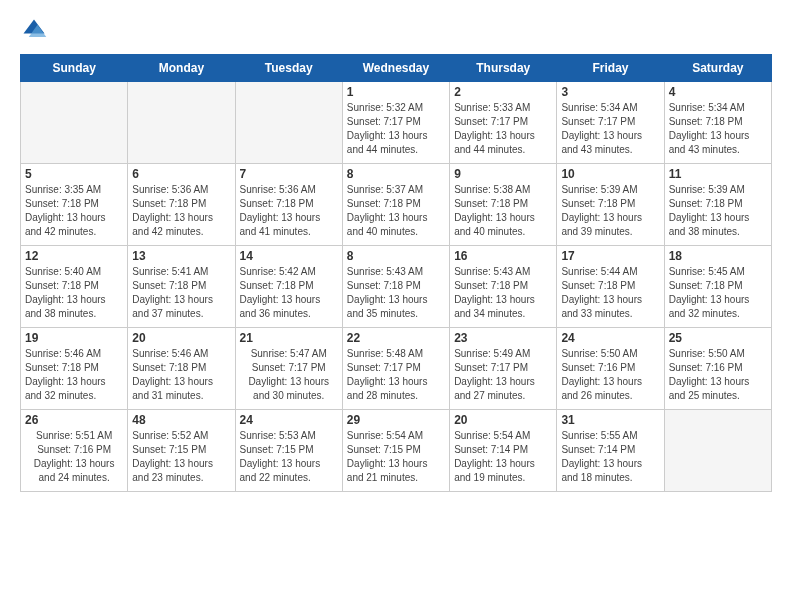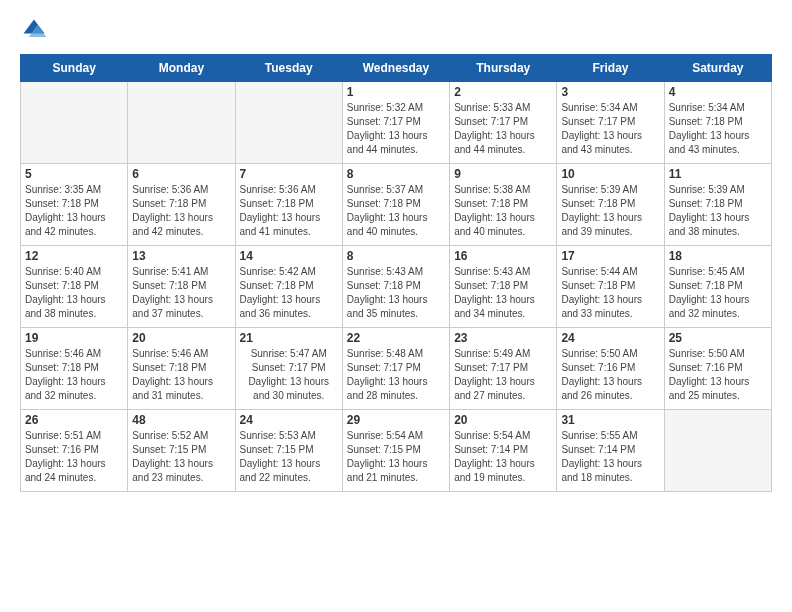--- a/index.html
+++ b/index.html
@@ -316,21 +316,21 @@
             <span class="day-num">25</span>
             <div class="day-info" style="white-space: pre-line;">Sunrise: 5:50 AM
 Sunset: 7:16 PM
 Daylight: 13 hours
 and 25 minutes.</div>
           </td>
         </tr>
         <tr>
           <td>
             <span class="day-num">26</span>
-            <div class="day-info" style="white-space: pre-line;">Sunrise: 5:51 AM
+            <div class="day-info" style="white-space: pre-line; text-align: center;">Sunrise: 5:51 AM
 Sunset: 7:16 PM
 Daylight: 13 hours
 and 24 minutes.</div>
           </td>
           <td>
             <span class="day-num">48</span>
             <div class="day-info" style="white-space: pre-line;">Sunrise: 5:52 AM
 Sunset: 7:15 PM
 Daylight: 13 hours
 and 23 minutes.</div>

